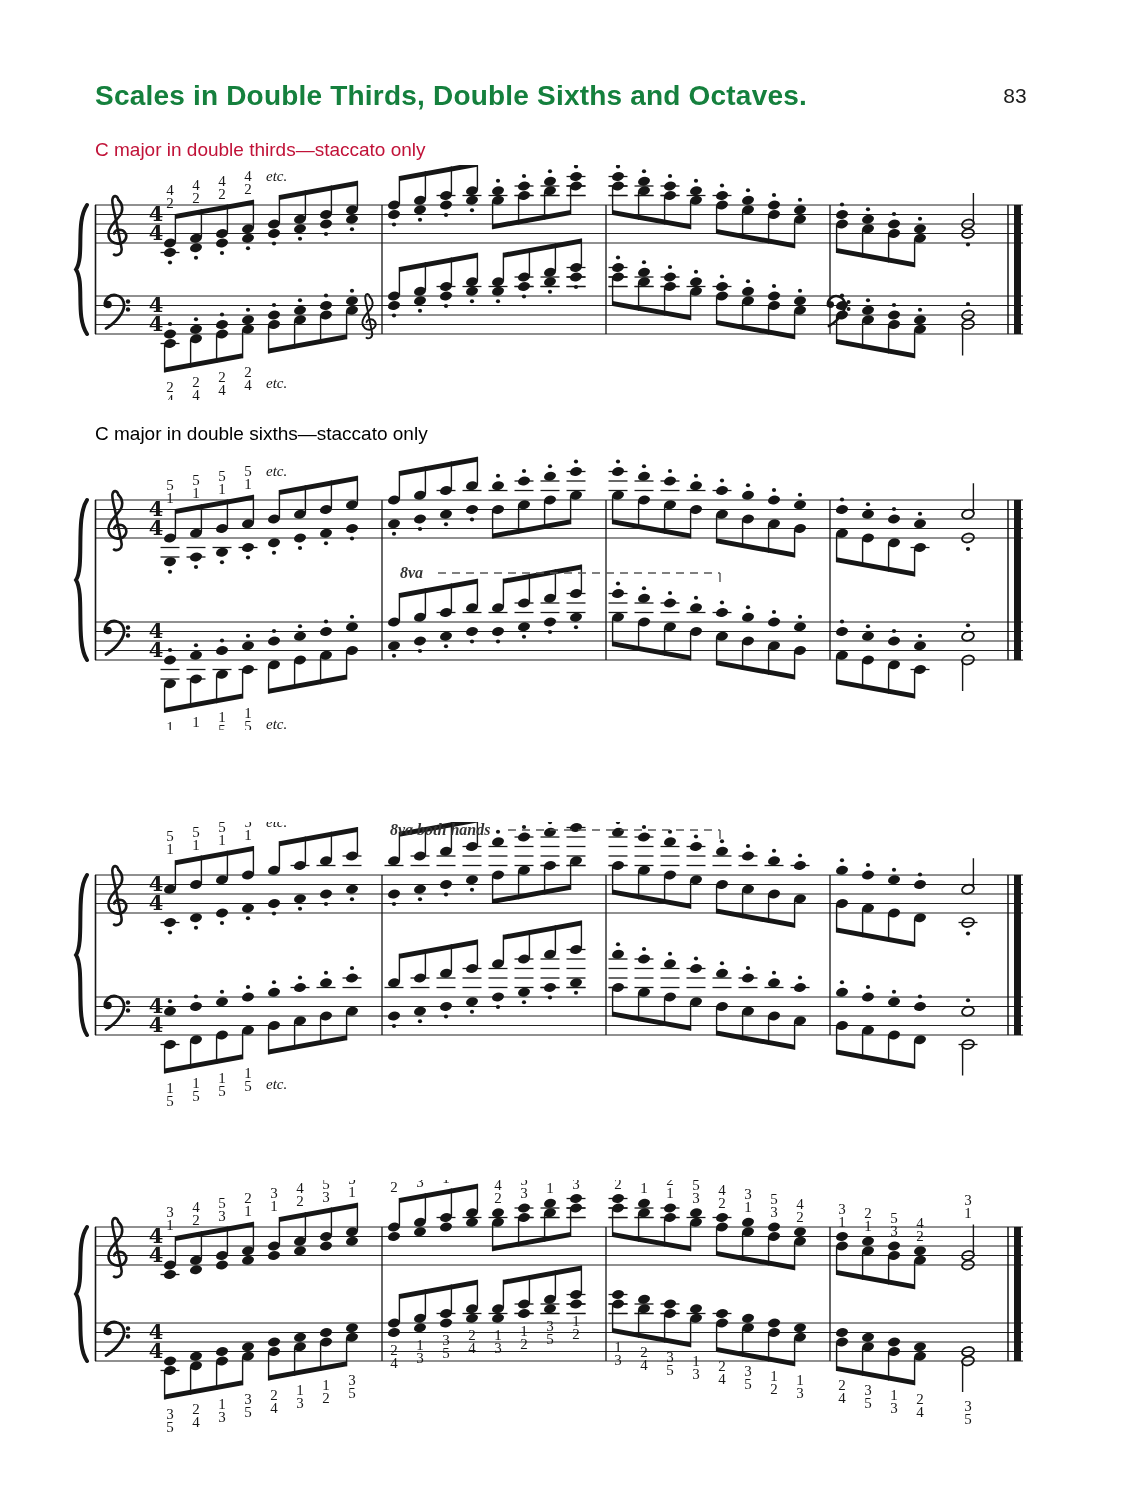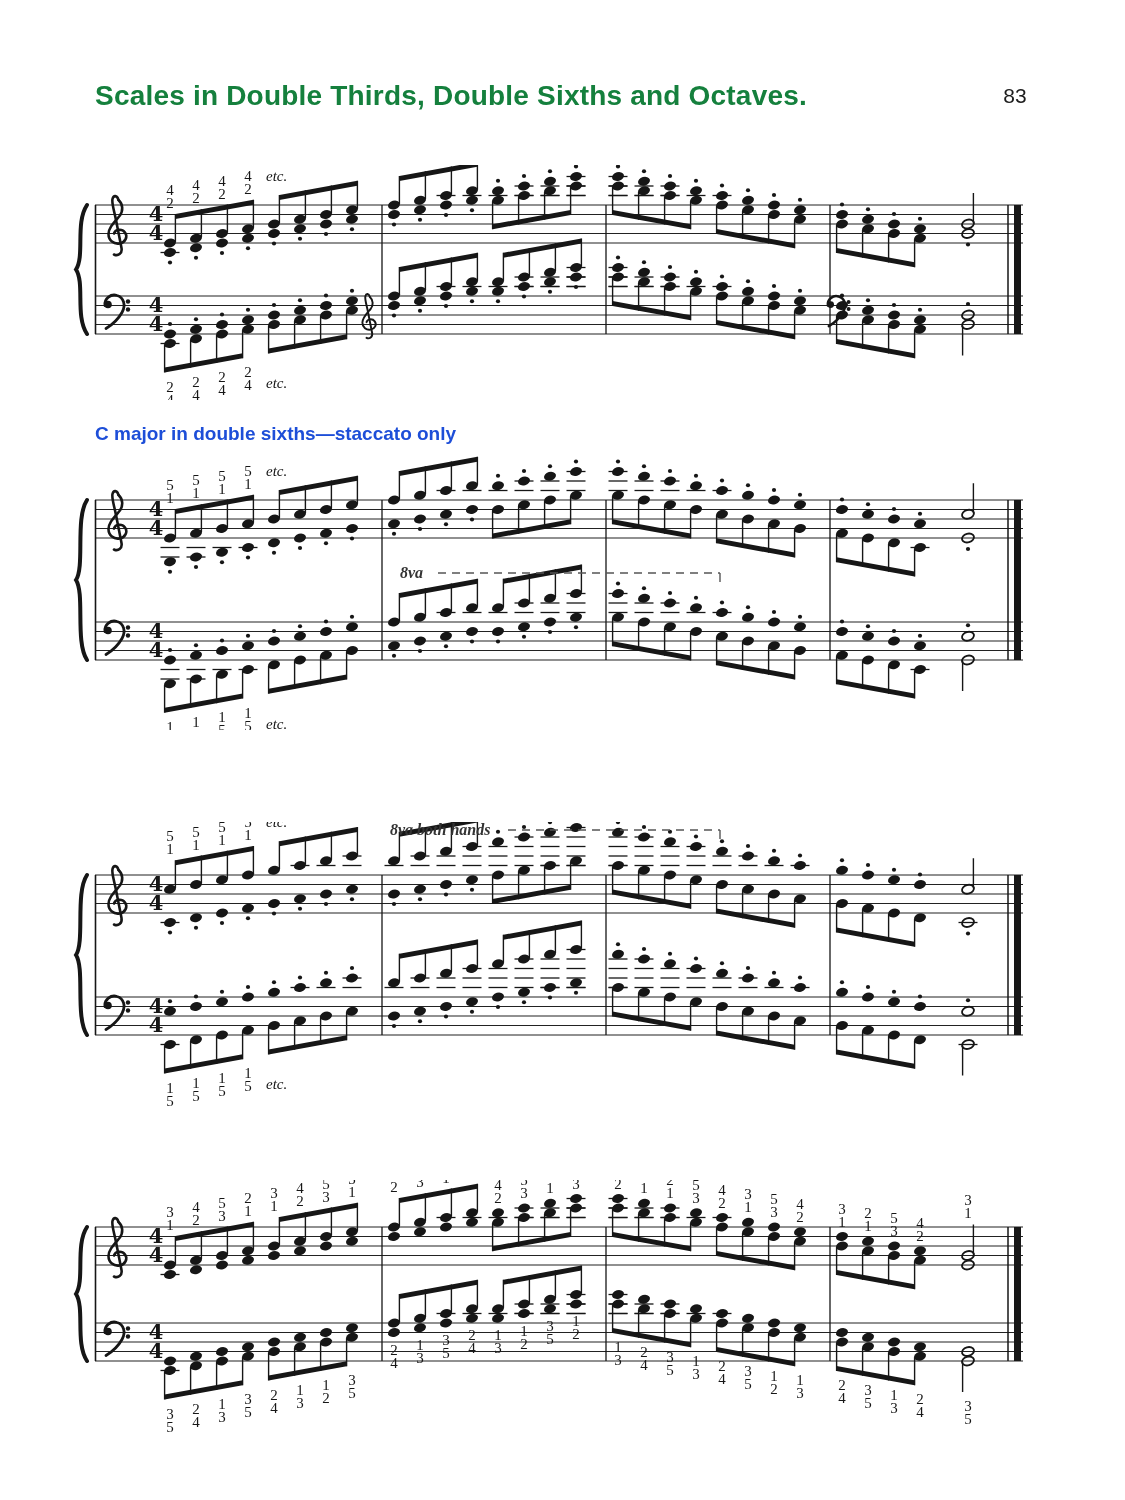--- a/index.html
+++ b/index.html
@@ -26,20 +26,21 @@
   .oct{font:italic bold 16px "Liberation Serif",serif;fill:#333;}
   .tsig{font:bold 21px "DejaVu Serif",serif;fill:#161616;text-anchor:middle;}
 </style>
 </head>
 <body>
 
 <div class="page">
   <div class="page-number">83</div>
   <h1 class="title" style="color: #15803d;">Scales in Double Thirds, Double Sixths and Octaves.</h1>
 
+  <div class="caption" id="cap0" style="color: rgb(193, 18, 56);">C major in double thirds—staccato only</div>
   <svg class="sys" id="sys0" width="1010" height="235" viewBox="0 0 1010 235">
       <line x1="25" x2="953" y1="40" y2="40" stroke="#222" stroke-width="1.1"></line>
       <line x1="25" x2="953" y1="49.5" y2="49.5" stroke="#222" stroke-width="1.1"></line>
       <line x1="25" x2="953" y1="59" y2="59" stroke="#222" stroke-width="1.1"></line>
       <line x1="25" x2="953" y1="68.5" y2="68.5" stroke="#222" stroke-width="1.1"></line>
       <line x1="25" x2="953" y1="78" y2="78" stroke="#222" stroke-width="1.1"></line>
       <line x1="25" x2="953" y1="131" y2="131" stroke="#222" stroke-width="1.1"></line>
       <line x1="25" x2="953" y1="140.5" y2="140.5" stroke="#222" stroke-width="1.1"></line>
       <line x1="25" x2="953" y1="150" y2="150" stroke="#222" stroke-width="1.1"></line>
       <line x1="25" x2="953" y1="159.5" y2="159.5" stroke="#222" stroke-width="1.1"></line>
@@ -390,21 +391,21 @@
       <text x="100" y="239.5" class="fing">4</text>
       <text x="126" y="221.75" class="fing">2</text>
       <text x="126" y="234.75" class="fing">4</text>
       <text x="152" y="217" class="fing">2</text>
       <text x="152" y="230" class="fing">4</text>
       <text x="178" y="212.25" class="fing">2</text>
       <text x="178" y="225.25" class="fing">4</text>
       <text x="196" y="223.25" class="etc" text-anchor="start">etc.</text>
     </svg>
 
-  <div class="caption" id="cap1" style="color: #1d4ed8; font-weight: bold;">C major in double sixths—staccato only</div>
+  <div class="caption" id="cap1" style="color: #000000;">C major in double sixths—staccato only</div>
   <svg class="sys" id="sys1" width="1010" height="280" viewBox="0 0 1010 280">
       <line x1="25" x2="953" y1="50" y2="50" stroke="#222" stroke-width="1.1"></line>
       <line x1="25" x2="953" y1="59.5" y2="59.5" stroke="#222" stroke-width="1.1"></line>
       <line x1="25" x2="953" y1="69" y2="69" stroke="#222" stroke-width="1.1"></line>
       <line x1="25" x2="953" y1="78.5" y2="78.5" stroke="#222" stroke-width="1.1"></line>
       <line x1="25" x2="953" y1="88" y2="88" stroke="#222" stroke-width="1.1"></line>
       <line x1="25" x2="953" y1="172" y2="172" stroke="#222" stroke-width="1.1"></line>
       <line x1="25" x2="953" y1="181.5" y2="181.5" stroke="#222" stroke-width="1.1"></line>
       <line x1="25" x2="953" y1="191" y2="191" stroke="#222" stroke-width="1.1"></line>
       <line x1="25" x2="953" y1="200.5" y2="200.5" stroke="#222" stroke-width="1.1"></line>

